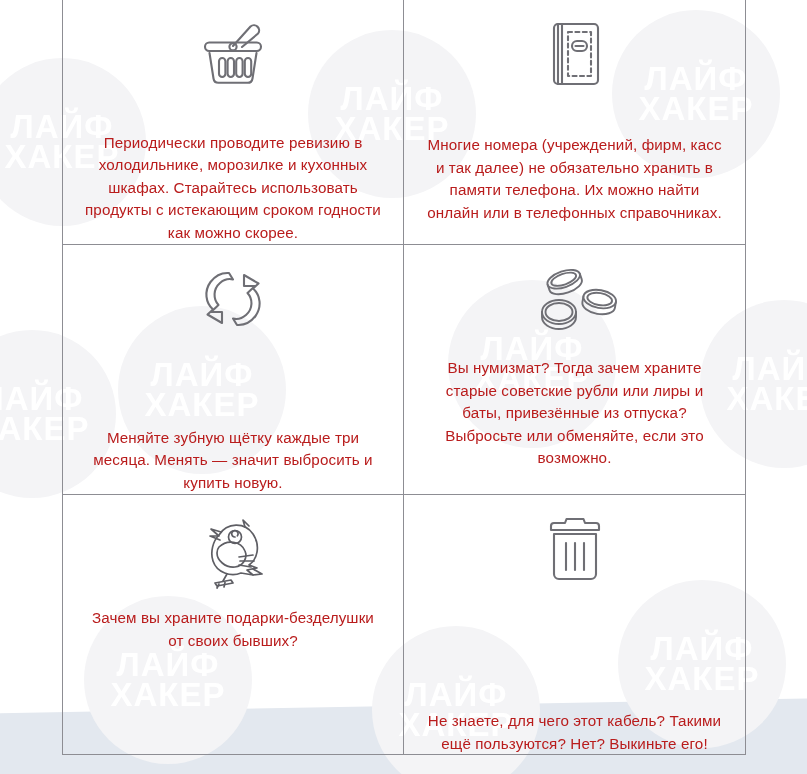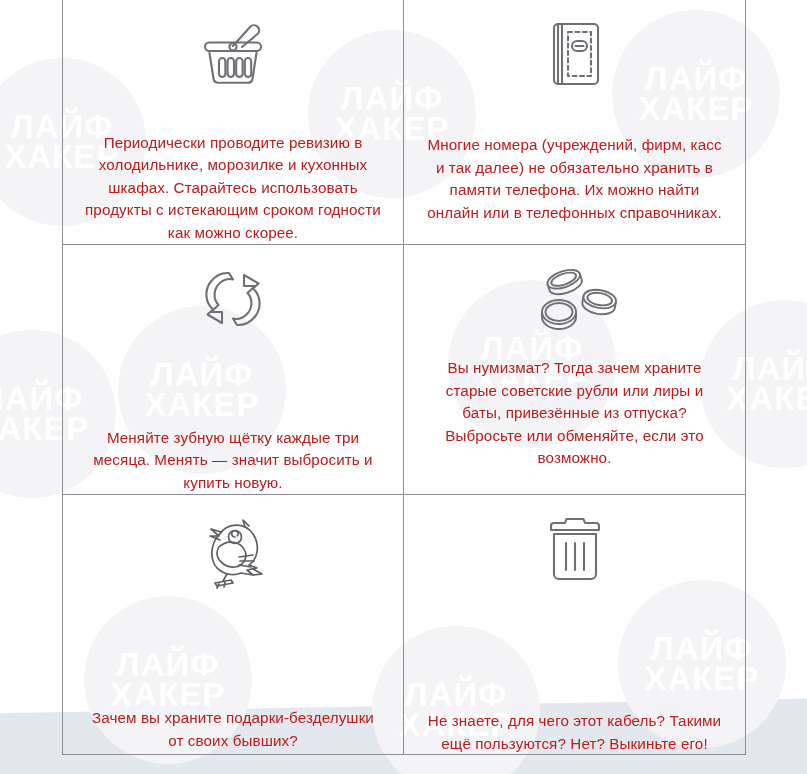--- a/index.html
+++ b/index.html
@@ -116,21 +116,21 @@
     font-size: 15.2px;
     line-height: 1.48;
     text-align: center;
     letter-spacing: 0.1px;
   }
 
   
   .r1 .cell-caption { margin-top: 24px; }
   .r2 .cell-caption { margin-top: 73px; }
   .r2b .cell-caption { }
-  .r3 .cell-caption { margin-top: 100px; }
+  .r3 .cell-caption { }
   .r3b .cell-caption { margin-top: 112px; }
 </style>
 </head>
 <body>
 
 <div id="page">
 
   <div id="bottom-band-2"></div>
   <div id="bottom-band"></div>
 

